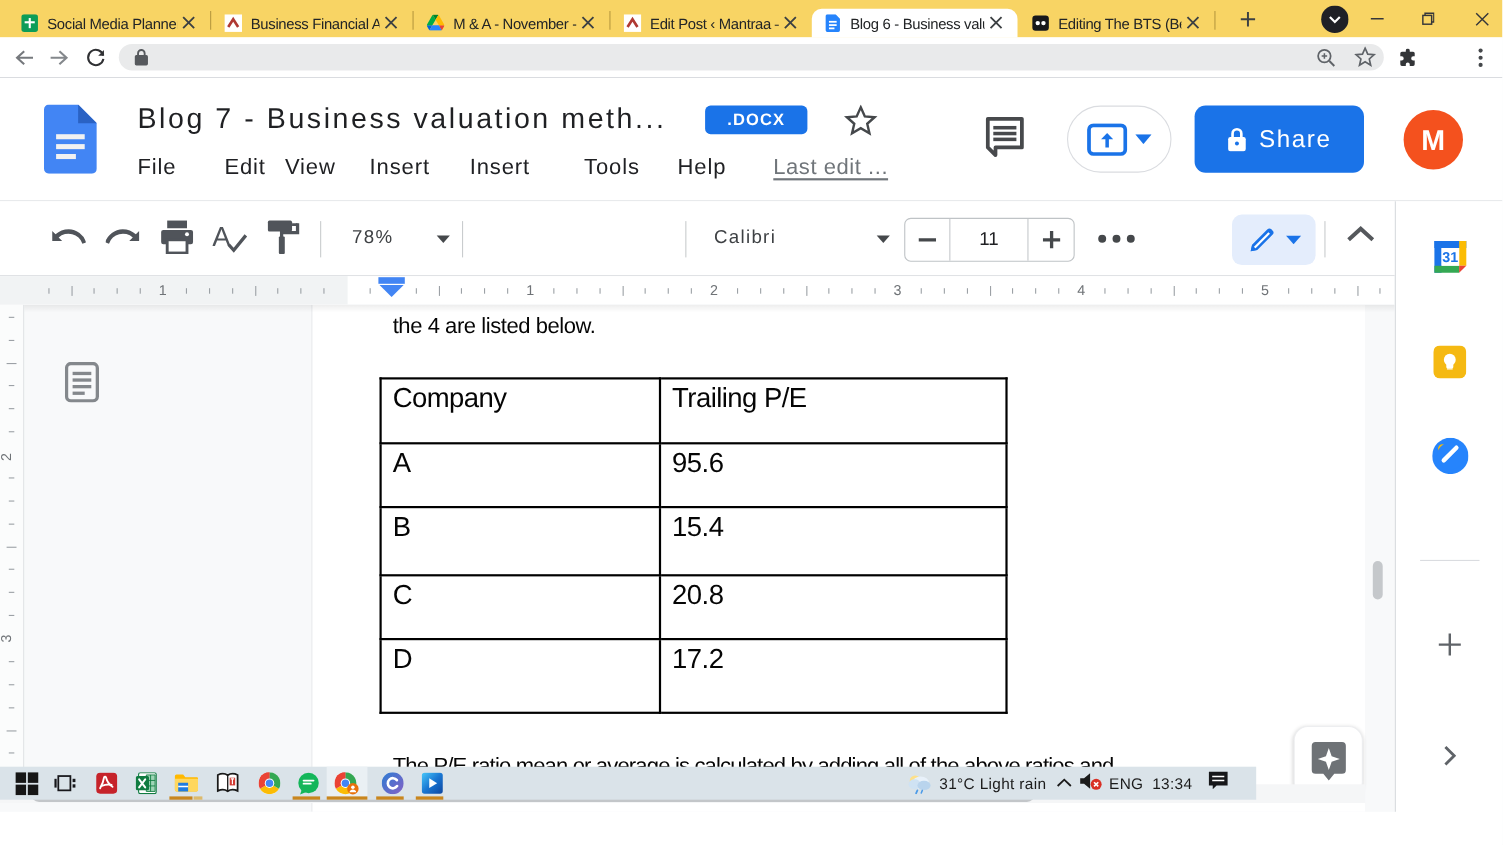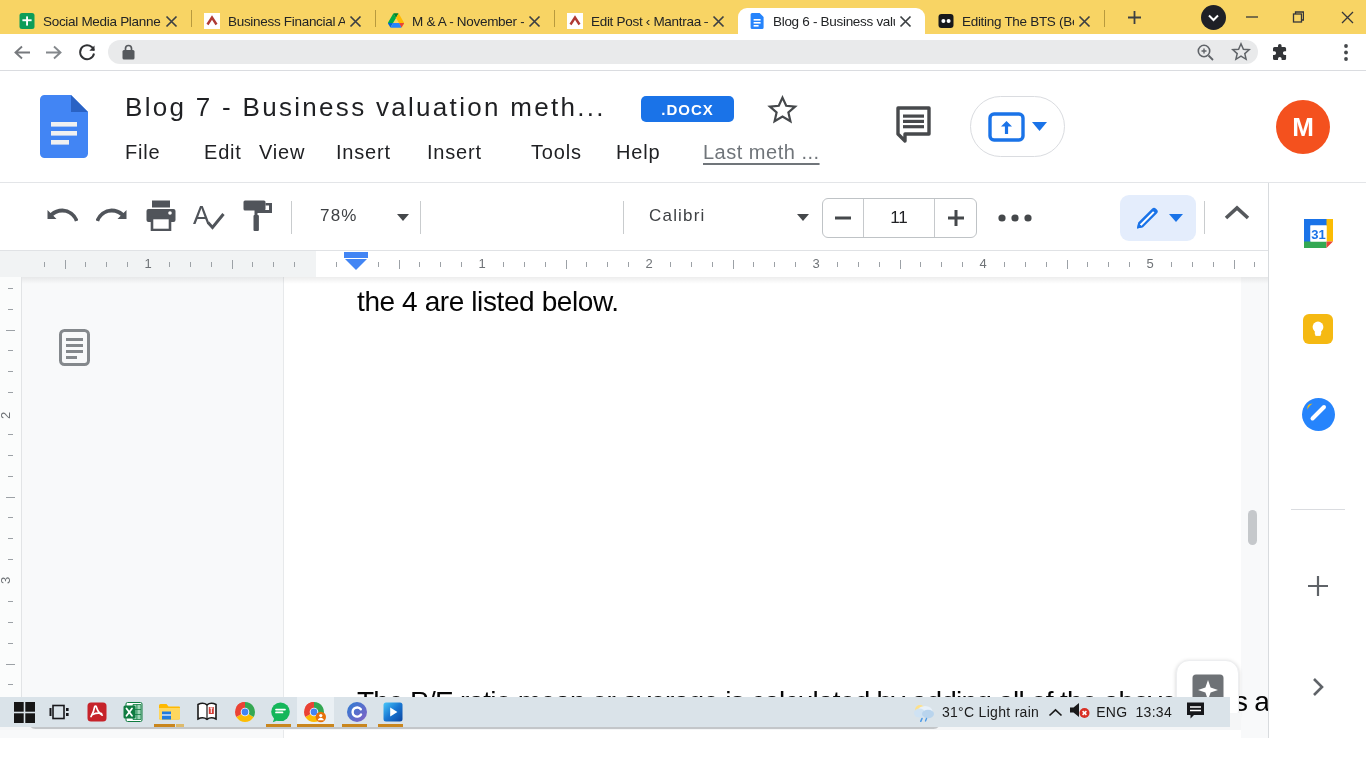--- a/index.html
+++ b/index.html
@@ -60,35 +60,35 @@
 
   
   #doc-area { left:0; top:277px; width:1268px; height:461px; background:var(--doc-bg); overflow:hidden; }
   #page { position:absolute; left:283px; top:0; width:958px; height:461px; background:#fff; border-left:1px solid #E7E9EB; }
   #doc-shadow { position:absolute; left:0; top:0; width:1268px; height:7px; background:linear-gradient(rgba(0,0,0,0.07), rgba(0,0,0,0)); }
   #vruler { position:absolute; left:0; top:0; width:22px; height:436px; background:#FBFCFC; border-right:1px solid #E2E4E6; }
   .vtick { position:absolute; height:1px; background:#9CA1A6; }
   .vtick.minor { left:8px; width:5px; }
   .vtick.mid { left:6px; width:9px; }
   .vnum { position:absolute; left:2px; font-size:13px; color:#6F7377; transform:rotate(-90deg); }
-  .doc-text { position:absolute; font-size:28px; letter-spacing:-0.4px; color:#050505; white-space:nowrap;text-align:right; }
+  .doc-text { position:absolute; font-size:20px; letter-spacing:-0.4px; color:#050505; white-space:nowrap;text-align:right; }
   #doc-table { position:absolute; left:345px; top:66px; border-collapse:collapse; table-layout:fixed; }
   #doc-table td { border:2px solid #000; vertical-align:top; padding:3px 0 0 10px; font-size:25px; letter-spacing:-0.5px; color:#050505; }
   #explore-btn { position:absolute; left:1176px; top:383px; width:63px; height:64px; background:#fff; border-radius:13px; border:1px solid #EDEEF0; box-shadow:0 1px 4px rgba(0,0,0,0.18); display:flex; align-items:center; justify-content:center; }
   #vscroll-thumb { position:absolute; left:1248px; top:233px; width:9px; height:35px; border-radius:5px; background:#C5C8CB; }
   #hscroll { position:absolute; left:0px; top:436px; width:1241px; height:17px; background:#F5F6F7; }
   #hscroll-thumb { position:absolute; left:28px; top:1px; width:913px; height:15px; border-radius:8px; background:#C3C6C9; }
 
   
   #side-panel { left:1268px; top:183px; width:98px; height:555px; background:#fff; border-left:1px solid #D8DBDE; }
   .sp-item { position:absolute; left:0; width:98px; display:flex; justify-content:center; }
   #sp-divider { position:absolute; left:22px; top:326px; width:54px; height:1px; background:#DADCE0; }
 
   
-  #taskbar { left:0; top:697px; width:1230px; height:30px; background:var(--taskbar); }
+  #taskbar { left:0; top:697px; width:1142px; height:30px; background:var(--taskbar); }
   .tb-item { position:absolute; top:0; height:30px; display:flex; align-items:center; justify-content:center; }
   .tb-item.highlight { background:#EAF0F4; }
   .tb-underline { position:absolute; top:27px; height:3px; background:var(--underline); }
   .tb-underline.light { background:#DDBA6C; }
   #tray { position:absolute; right:25px; top:0; height:30px; display:flex; align-items:center; }
   .tray-text { font-size:14px; letter-spacing:0.3px; color:#1B1B1B; white-space:nowrap; }
 </style>
 </head>
 <body>
 
@@ -290,38 +290,46 @@
     </div>
     <div id="menubar">
         <span class="menu-item" style="position: absolute; left: 125px;">File</span>
         <span class="menu-item" style="position: absolute; left: 204px;">Edit</span>
         <span class="menu-item" style="position: absolute; left: 259px;">View</span>
         <span class="menu-item" style="position: absolute; left: 336px;">Insert</span>
         <span class="menu-item" style="position: absolute; left: 427px;">Insert</span>
         <span class="menu-item" style="position: absolute; left: 531px;">Tools</span>
         <span class="menu-item" style="position: absolute; left: 616px;">Help</span>
       </div>
-    <div id="last-edit">Last meth ...</div>
+    <div id="last-edit">Last edit ...</div>
     <div class="abs" style="left:895px;top:35px;">
       <svg width="37" height="38" viewBox="0 0 37 38">
           <path d="M3 2h31v26H14l-4 0v7l-7-7H3z" fill="none" stroke="#47494C" stroke-width="3.4" stroke-linejoin="round"></path>
           <rect x="8" y="8.5" width="21" height="3.2" fill="#47494C"></rect>
           <rect x="8" y="13.8" width="21" height="3.2" fill="#47494C"></rect>
           <rect x="8" y="19.1" width="21" height="3.2" fill="#47494C"></rect>
         </svg>
     </div>
     <div id="mode-pill">
       <svg width="37" height="30" viewBox="0 0 37 30">
           <rect x="2" y="2" width="33" height="26" rx="4" fill="none" stroke="#1A73E8" stroke-width="3.4"></rect>
           <path d="M18.5 22V11" stroke="#1A73E8" stroke-width="3.2"></path>
           <path d="M13 14.5l5.5-5.5 5.5 5.5z" fill="#1A73E8"></path>
         </svg>
       <svg width="15" height="9" viewBox="0 0 15 9">
           <path d="M0 0h15L7.5 9z" fill="#1A73E8"></path>
         </svg>
+    </div>
+    <div id="share-btn">
+      <svg width="17" height="22" viewBox="0 0 17 22">
+          <rect x="0.5" y="8.5" width="16" height="13" rx="2" fill="#fff"></rect>
+          <path d="M4.5 8.5v-3a4 4 0 0 1 8 0v3" fill="none" stroke="#fff" stroke-width="2.4"></path>
+          <circle cx="8.5" cy="14.5" r="1.8" fill="#1A73E8"></circle>
+        </svg>
+      <span id="share-label">Share</span>
     </div>
     <div id="docs-avatar" class="abs avatar">
         <span>M</span>
       </div>
   </div>
 
   <div id="docs-toolbar" class="abs">
     <div class="abs" style="left:47px;top:20px;">
       <svg width="31" height="26" viewBox="0 0 31 26">
           <path d="M15.5 5.5c-4.6 0-8.8 1.7-12 4.5l-3-3v9h9l-3.2-3.2a13.4 13.4 0 0 1 21.6 5.7l3.5-1.2A17.2 17.2 0 0 0 15.5 5.5z" fill="#50545A"></path>
@@ -500,20 +508,44 @@
     <div class="abs" style="left:59px;top:52px;">
       <svg width="31" height="37" viewBox="0 0 31 37">
           <rect x="1.5" y="1.5" width="28" height="34" rx="4" fill="none" stroke="#84888C" stroke-width="3"></rect>
           <rect x="7" y="9" width="17" height="3" fill="#84888C"></rect>
           <rect x="7" y="15" width="17" height="3" fill="#84888C"></rect>
           <rect x="7" y="21" width="17" height="3" fill="#84888C"></rect>
           <rect x="7" y="27" width="11" height="3" fill="#84888C"></rect>
         </svg>
     </div>
     <div class="doc-text" style="left:357px;top:9px;">the 4 are listed below.</div>
+    <table id="doc-table">
+        <tbody id="doc-table-body">
+          <tr>
+            <td style="width: 254px; height: 59px;">Company</td>
+            <td style="width: 315px; height: 59px;">Trailing P/E</td>
+          </tr>
+          <tr>
+            <td style="width: 254px; height: 58px;">A</td>
+            <td style="width: 315px; height: 58px;">95.6</td>
+          </tr>
+          <tr>
+            <td style="width: 254px; height: 62px;">B</td>
+            <td style="width: 315px; height: 62px;">15.4</td>
+          </tr>
+          <tr>
+            <td style="width: 254px; height: 58px;">C</td>
+            <td style="width: 315px; height: 58px;">20.8</td>
+          </tr>
+          <tr>
+            <td style="width: 254px; height: 67px;">D</td>
+            <td style="width: 315px; height: 67px;">17.2</td>
+          </tr>
+        </tbody>
+      </table>
     <div class="doc-text" style="left:357px;top:409px;letter-spacing:-0.75px;">The P/E ratio mean or average is calculated by adding all of the above ratios and</div>
     <div id="explore-btn">
       <svg width="34" height="38" viewBox="0 0 34 38">
           <path d="M5 1.5h24A3.5 3.5 0 0 1 32.5 5v22a3.5 3.5 0 0 1-3.5 3.5h-7l-5 6-5-6H5A3.5 3.5 0 0 1 1.5 27V5A3.5 3.5 0 0 1 5 1.5z" fill="#6E7276"></path>
           <path d="M17 7l2.6 7.4L27 17l-7.4 2.6L17 27l-2.6-7.4L7 17l7.4-2.6z" fill="#fff"></path>
         </svg>
     </div>
     <div id="vscroll-thumb"></div>
     <div id="hscroll">
       <div id="hscroll-thumb"></div>

